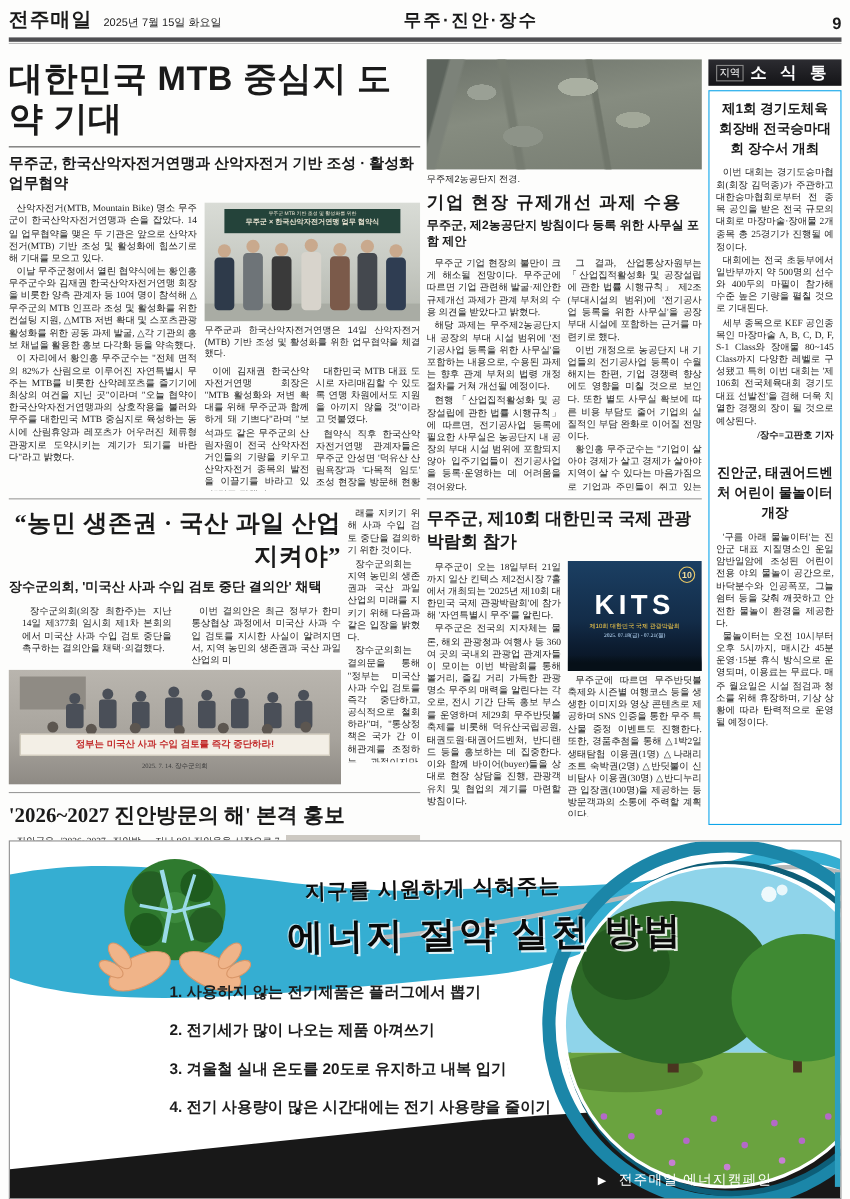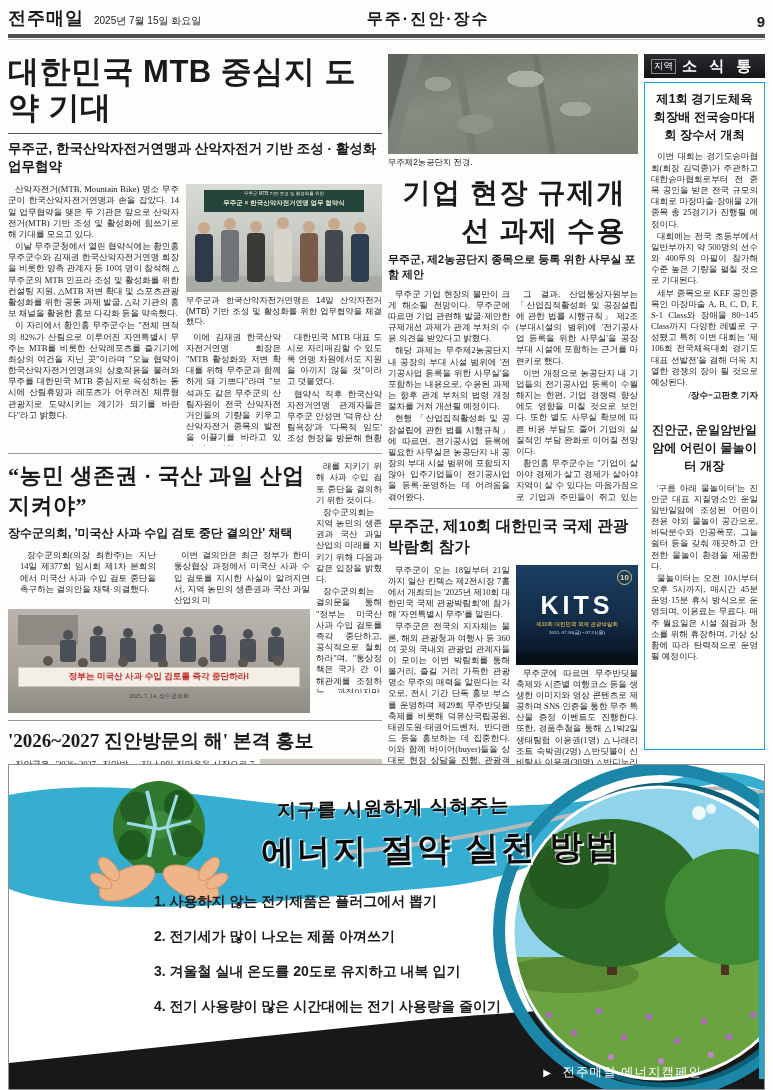--- a/index.html
+++ b/index.html
@@ -52,29 +52,29 @@
   .aerial { width:250px; height:100px;
     background:
       radial-gradient(22px 12px at 20% 30%, #9aa095 0 60%, transparent 61%),
       radial-gradient(30px 14px at 55% 25%, #aab0a2 0 60%, transparent 61%),
       radial-gradient(26px 12px at 75% 55%, #a2a899 0 60%, transparent 61%),
       radial-gradient(30px 16px at 35% 70%, #8d9388 0 60%, transparent 61%),
       linear-gradient(105deg, #5c635c 0 7%, #7c8279 8% 12%, transparent 13%),
       linear-gradient(80deg, transparent 0 30%, #767c71 31% 33%, transparent 34% 60%, #70766b 61% 62.5%, transparent 63%),
       linear-gradient(170deg, #6d736a, #868c80 45%, #777d72);
   }
-  h2.reg-head { font-size:28px; font-weight:700; letter-spacing:1.5px; margin:6px 12px 2px;text-align:right; }
+  h2.reg-head { font-size:16px; font-weight:700; letter-spacing:1.5px; margin:6px 0 2px; }
   .reg-sub { font-family:"Liberation Sans","DejaVu Sans",sans-serif;
     font-size:11px; font-weight:800; margin:2px 0 7px; }
   .two-cols { display:flex; gap:6px; }
   .two-cols > div { width:122px; overflow:hidden; }
   .reg-cols { height:212px;justify-content:flex-end; }
 
   
-  h2.apple-head { font-size:22px; font-weight:700; letter-spacing:0.5px; margin-bottom:4px; }
+  h2.apple-head { font-size:22px; font-weight:700; letter-spacing:0.5px; margin-bottom:4px;text-align:right; }
   .apple-flex { display:flex; gap:6px; }
   .apple-mainpart { width:302px; }
   .apple-c3 { width:66px; height:232px; overflow:hidden; }
   .apple-cols { display:flex; gap:6px; height:54px; overflow:hidden; }
   .apple-cols > div { width:148px; overflow:hidden;margin-left:12px; }
   .apple-photo { position:relative; width:302px; height:104px; margin-top:5px;
     background:linear-gradient(#b9b5ae 0%,#a7a39c 60%,#8e8a84 100%); }
   .apple-banner { position:absolute; left:10px; right:10px; bottom:26px; height:20px;
     background:#f3efe6; border:1px solid #cfc9ba; display:flex; align-items:center; justify-content:center; }
   .apple-banner span { font-size:8.6px; font-weight:800; color:#c22a2a; white-space:nowrap;
@@ -297,21 +297,21 @@
         </div>
       </div>
     </div>
 
     <div class="colM">
 
       <div>
         <div class="aerial"></div>
         <div class="caption">무주제2농공단지 전경.</div>
         <h2 class="reg-head">기업 현장 규제개선 과제 수용</h2>
-        <div class="reg-sub">무주군, 제2농공단지 종목으로 등록 위한 사무실 포함 제안</div>
+        <div class="reg-sub">무주군, 제2농공단지 방침이다 등록 위한 사무실 포함 제안</div>
         <div class="two-cols reg-cols">
           <div class="body-txt">
               <p>무주군 기업 현장의 불만이 크게 해소될 전망이다. 무주군에 따르면 기업 관련해 발굴·제안한 규제개선 과제가 관계 부처의 수용 의견을 받았다고 밝혔다.</p>
               <p>해당 과제는 무주제2농공단지 내 공장의 부대 시설 범위에 '전기공사업 등록을 위한 사무실'을 포함하는 내용으로, 수용된 과제는 향후 관계 부처의 법령 개정 절차를 거쳐 개선될 예정이다.</p>
               <p>현행 「산업집적활성화 및 공장설립에 관한 법률 시행규칙」에 따르면, 전기공사업 등록에 필요한 사무실은 농공단지 내 공장의 부대 시설 범위에 포함되지 않아 입주기업들이 전기공사업을 등록·운영하는 데 어려움을 겪어왔다.</p>
             </div>
           <div class="body-txt">
             <div>
                 <p>그 결과, 산업통상자원부는 「산업집적활성화 및 공장설립에 관한 법률 시행규칙」 제2조(부대시설의 범위)에 '전기공사업 등록을 위한 사무실'을 공장 부대 시설에 포함하는 근거를 마련키로 했다.</p>
                 <p>이번 개정으로 농공단지 내 기업들의 전기공사업 등록이 수월해지는 한편, 기업 경쟁력 향상에도 영향을 미칠 것으로 보인다. 또한 별도 사무실 확보에 따른 비용 부담도 줄어 기업의 실질적인 부담 완화로 이어질 전망이다.</p>
@@ -358,21 +358,21 @@
           <div class="sb-title">제1회 경기도체육회장배 전국승마대회 장수서 개최</div>
           <div class="body-txt">
               <p>이번 대회는 경기도승마협회(회장 김덕종)가 주관하고 대한승마협회로부터 전 종목 공인을 받은 전국 규모의 대회로 마장마술·장애물 2개 종목 총 25경기가 진행될 예정이다.</p>
               <p>대회에는 전국 초등부에서 일반부까지 약 500명의 선수와 400두의 마필이 참가해 수준 높은 기량을 펼칠 것으로 기대된다.</p>
               <p>세부 종목으로 KEF 공인종목인 마장마술 A, B, C, D, F, S-1 Class와 장애물 80~145 Class까지 다양한 레벨로 구성됐고 특히 이번 대회는 '제106회 전국체육대회 경기도 대표 선발전'을 겸해 더욱 치열한 경쟁의 장이 될 것으로 예상된다.</p>
             </div>
           <div class="byline">/장수=고판호 기자</div>
         </div>
         <div class="sb-div"></div>
         <div>
-          <div class="sb-title">진안군, 운일암반일암에 어린이 물놀이터 개장</div>
+          <div class="sb-title">진안군, 태권어드벤처 어린이 물놀이터 개장</div>
           <div class="body-txt">
               <p>'구름 아래 물놀이터'는 진안군 대표 지질명소인 운일암반일암에 조성된 어린이 전용 야외 물놀이 공간으로, 바닥분수와 인공폭포, 그늘 쉼터 등을 갖춰 깨끗하고 안전한 물놀이 환경을 제공한다.</p>
               <p>물놀이터는 오전 10시부터 오후 5시까지, 매시간 45분 운영·15분 휴식 방식으로 운영되며, 이용료는 무료다. 매주 월요일은 시설 점검과 청소를 위해 휴장하며, 기상 상황에 따라 탄력적으로 운영될 예정이다.</p>
             </div>
 
         </div>
       </div>
     </div>
   </div>
 

